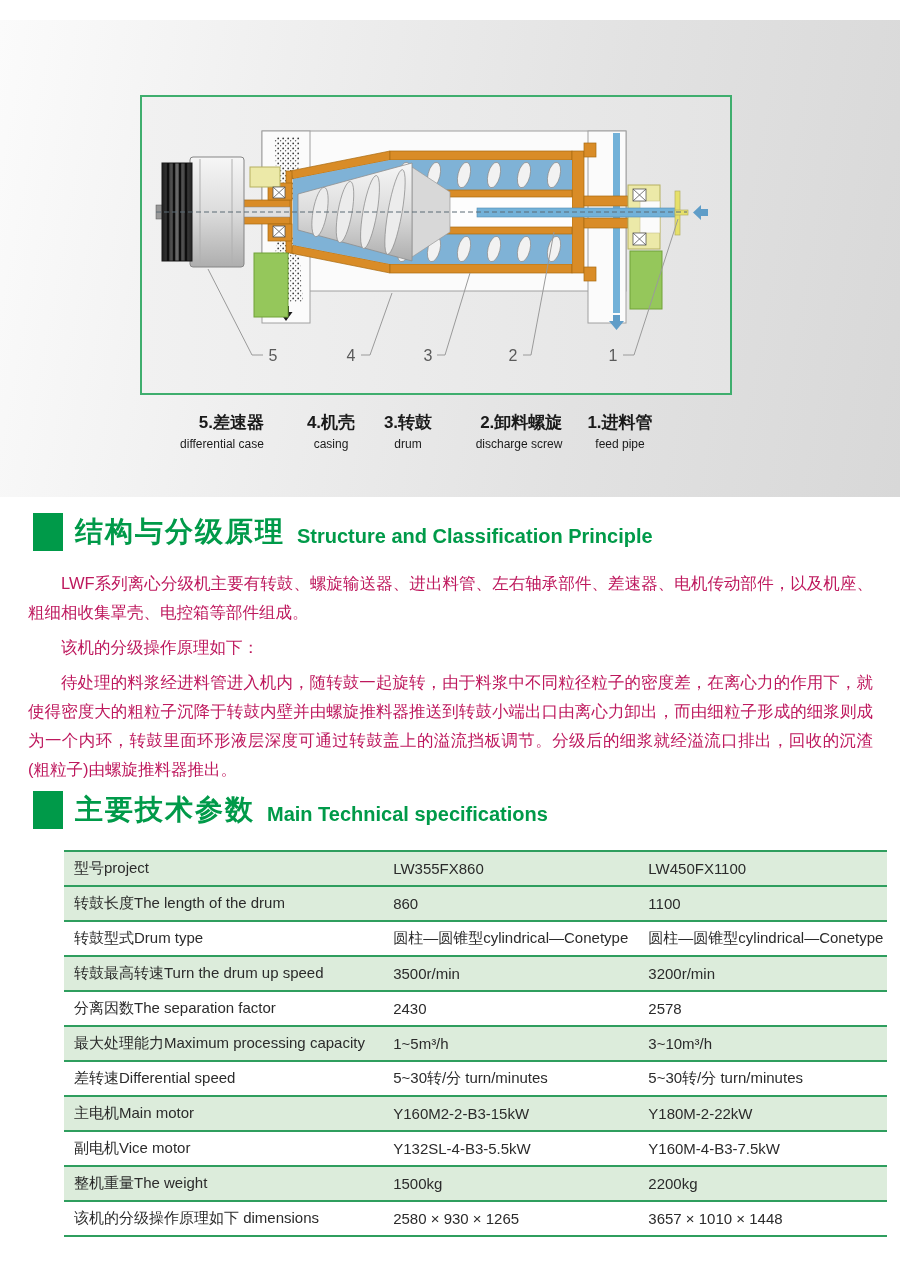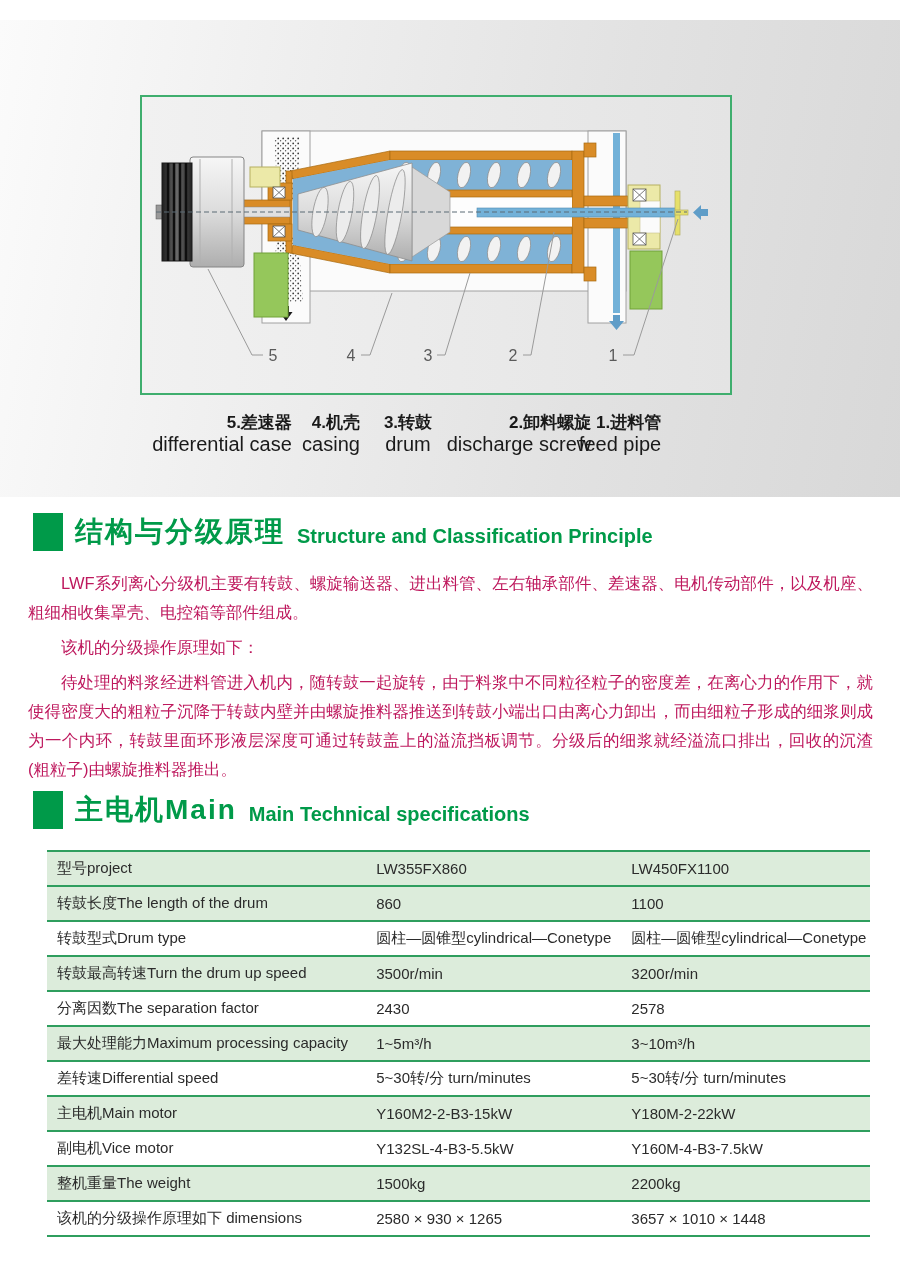--- a/index.html
+++ b/index.html
@@ -14,35 +14,35 @@
   .diagram-panel { position:absolute; left:140px; top:75px; width:592px; height:300px;
     border:2px solid #3fae6e; background:linear-gradient(to right,#f1f1f1,#e4e4e4); }
   .diagram-panel svg { position:absolute; left:0; top:0; }
   .callout-num { position:absolute; top:250px; width:20px; text-align:center;
     font-size:16px; color:#5a5a5a; }
 
   
   .part-label { position:absolute; top:392px; transform:translateX(-50%);
     text-align:center; color:#1a1a1a; white-space:nowrap; }
   .part-label .zh { font-size:17px; font-weight:bold; line-height:22px;text-align:right; }
-  .part-label .en { font-size:20px; line-height:21px; }
+  .part-label .en { font-size:12px; line-height:21px; }
 
   
   .section-header { position:absolute; left:33px; display:flex; align-items:flex-end; }
   .section-header .bullet { width:30px; height:38px; background:#009a49; margin-right:12px; }
   .section-header .zh { font-size:28px; font-weight:bold; color:#009a49; letter-spacing:2px; line-height:38px; }
   .section-header .en { font-size:20px; font-weight:bold; color:#009a49; margin-left:12px; padding-bottom:3px; }
 
   
   .body-text { position:absolute; left:28px; top:569px; width:845px;
     font-size:16.5px; line-height:29px; color:#be185d; text-align:justify; }
   .body-text p { text-indent:2em; margin-bottom:6px; }
 
   
-  .spec-table { position:absolute; left:47px; top:850px; width:823px;
+  .spec-table { position:absolute; left:64px; top:850px; width:823px;
     border-collapse:collapse; border-bottom:2px solid #2f9e5e; }
   .spec-table td { height:35px; font-size:15px; color:#2b2b2b;
     border-top:2px solid #2f9e5e; vertical-align:middle; }
   .spec-table td:first-child { padding-left:10px; }
   .spec-table tr.alt { background:#dcecdb; }
 </style>
 </head>
 <body>
 
 <div class="page">
@@ -212,21 +212,21 @@
   </div>
 
   <div class="body-text">
     <p>LWF系列离心分级机主要有转鼓、螺旋输送器、进出料管、左右轴承部件、差速器、电机传动部件，以及机座、粗细相收集罩壳、电控箱等部件组成。</p>
     <p>该机的分级操作原理如下：</p>
     <p>待处理的料浆经进料管进入机内，随转鼓一起旋转，由于料浆中不同粒径粒子的密度差，在离心力的作用下，就使得密度大的粗粒子沉降于转鼓内壁并由螺旋推料器推送到转鼓小端出口由离心力卸出，而由细粒子形成的细浆则成为一个内环，转鼓里面环形液层深度可通过转鼓盖上的溢流挡板调节。分级后的细浆就经溢流口排出，回收的沉渣(粗粒子)由螺旋推料器推出。</p>
   </div>
 
   <div class="section-header" style="top:791px;">
     <div class="bullet"></div>
-    <span class="zh">主电机Main</span>
+    <span class="zh">主要技术参数</span>
     <span class="en">Main Technical specifications</span>
   </div>
 
   <table class="spec-table">
     <colgroup>
         <col style="width:40%">
         <col style="width:31%">
         <col style="width:29%">
       </colgroup>
     <tbody>

